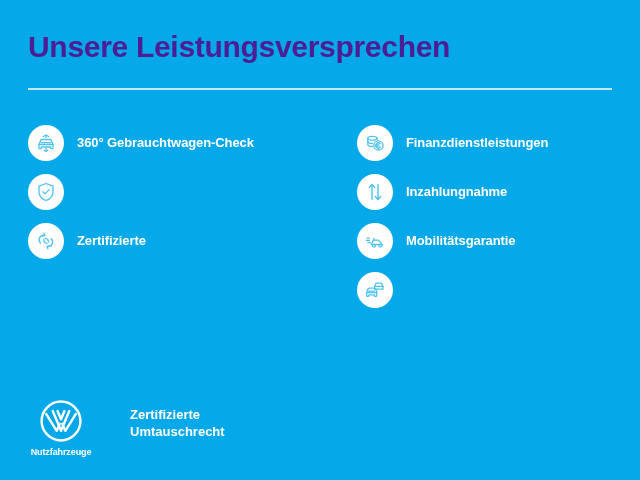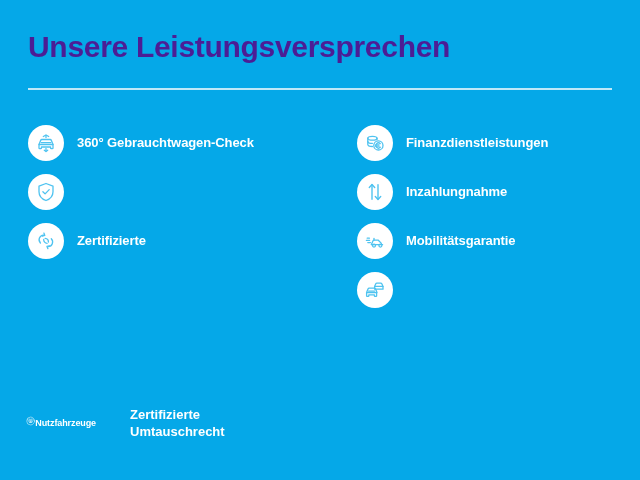--- a/index.html
+++ b/index.html
@@ -96,21 +96,21 @@
     position: absolute;
     left: 26px;
     top: 398px;
     display: flex;
     align-items: flex-start;
   }
 
   .brand-mark {
     width: 70px;
     display: flex;
-    flex-direction: row;
+    flex-direction: column;
     align-items: center;
   }
 
   .vw-logo {
     width: 46px;
     height: 46px;
     display: block;
   }
 
   .brand-sub {

